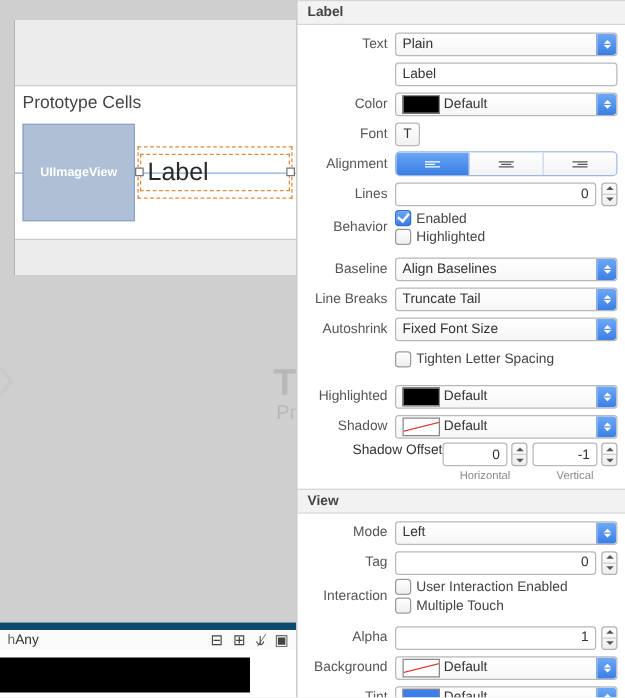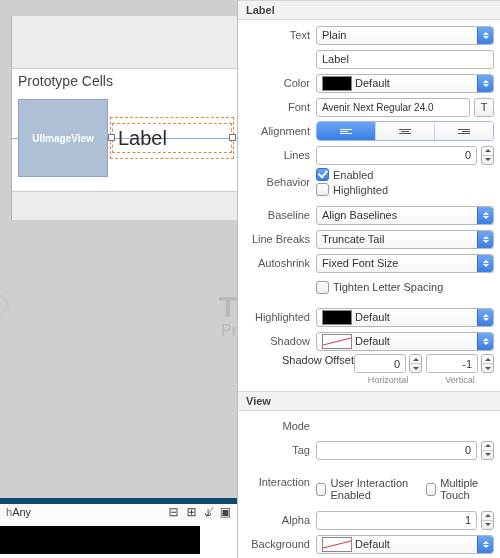--- a/index.html
+++ b/index.html
@@ -159,23 +159,20 @@
     <div class="row">
       <div class="lbl">Color</div>
       <div class="ctl">
         <div class="popup"><span class="swatch black"></span>&nbsp;<span>Default</span><span class="arrows"></span></div>
       </div>
     </div>
 
     <div class="row">
       <div class="lbl">Font</div>
       <div class="ctl">
-        <div class="textfield" style="flex:1; font-size:10px;">
-            <span>Avenir Next Regular 24.0</span>
-          </div>
         <div class="font-btn">
             <span>T</span>
           </div>
       </div>
     </div>
 
     <div class="row">
       <div class="lbl">Alignment</div>
       <div class="ctl">
         <div class="segmented">
@@ -313,36 +310,42 @@
           <div class="cap">Vertical</div>
         </div>
       </div>
     </div>
   </div>
 
   <div class="section-head">View</div>
   <div class="section-body">
     <div class="row">
       <div class="lbl">Mode</div>
+      <div class="ctl">
+          <div class="popup">
+            <span>Left</span>
+            <span class="arrows"></span>
+          </div>
+        </div>
     </div>
     <div class="row">
       <div class="lbl">Tag</div>
       <div class="ctl">
         <div class="textfield right">
             <span>0</span>
           </div>
         <div class="stepper">
             <div class="up"></div>
             <div class="dn"></div>
           </div>
       </div>
     </div>
     <div class="row">
       <div class="lbl">Interaction</div>
-      <div class="ctl" style="flex-direction:row; align-items:flex-start; gap:2px;margin-top:14px;">
+      <div class="ctl" style="flex-direction:column; align-items:flex-start; gap:2px;">
         <div class="chk">
             <span class="box"></span>
             <span>User Interaction Enabled</span>
           </div>
         <div class="chk">
             <span class="box"></span>
             <span>Multiple Touch</span>
           </div>
       </div>
     </div>

